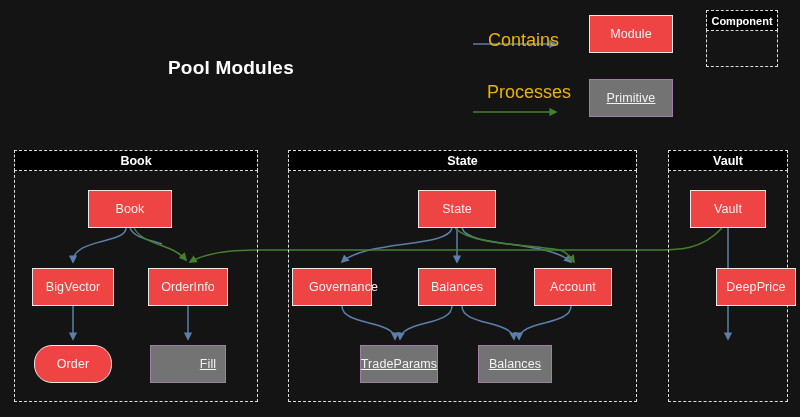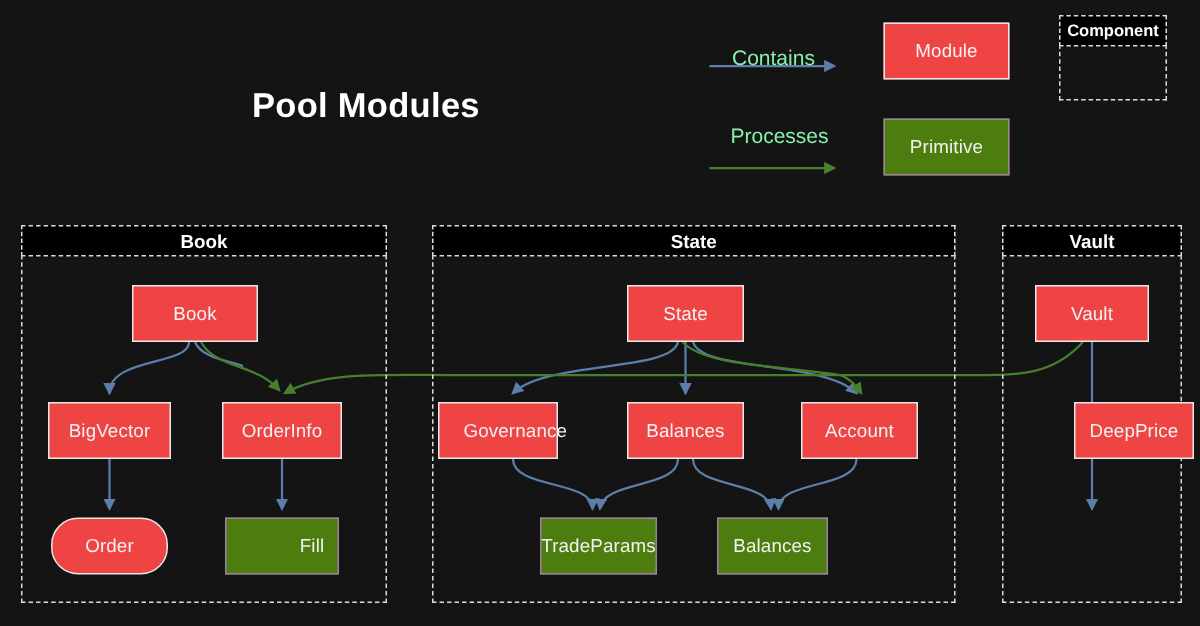--- a/index.html
+++ b/index.html
@@ -19,21 +19,21 @@
   #edge-layer {
     position: absolute;
     left: 0; top: 0;
     width: 800px;
     height: 417px;
     pointer-events: none;
   }
   .diagram-title {
     position: absolute;
     color: #ffffff;
-    font-size: 23px;
+    font-size: 19px;
     font-weight: bold;
     letter-spacing: 0.2px;
     white-space: nowrap;
   }
   
   .node {
     position: absolute;
     box-sizing: border-box;
     display: flex;
     align-items: center;
@@ -42,22 +42,23 @@
     font-size: 12.5px;
     letter-spacing: 0.1px;
     white-space: nowrap;
     z-index: 3;
   }
   .node.module {
     background: #ef4444;
     border: 1.6px solid #e8e8e8;
   }
   .node.primitive {
-    background: #4d7c0f;
+    background: #737373;
     border: 1.6px solid #a07fa6;
+    text-decoration: underline;
   }
   
   .cluster {
     position: absolute;
     box-sizing: border-box;
     border: 1.7px dashed #dcdcdc;
     background: transparent;
     z-index: 1;
   }
   .cluster-title-band {
@@ -69,22 +70,22 @@
     align-items: center;
     justify-content: center;
     color: #ffffff;
     font-size: 12.5px;
     font-weight: bold;
     z-index: 2;
   }
   
   .legend-label {
     position: absolute;
-    color: #86efac;
-    font-size: 14px;
+    color: #eab308;
+    font-size: 18px;
     white-space: nowrap;
   }
   .legend-component {
     position: absolute;
     box-sizing: border-box;
     border: 1.7px dashed #dcdcdc;
     z-index: 1;
   }
   .legend-component-band {
     position: absolute;

